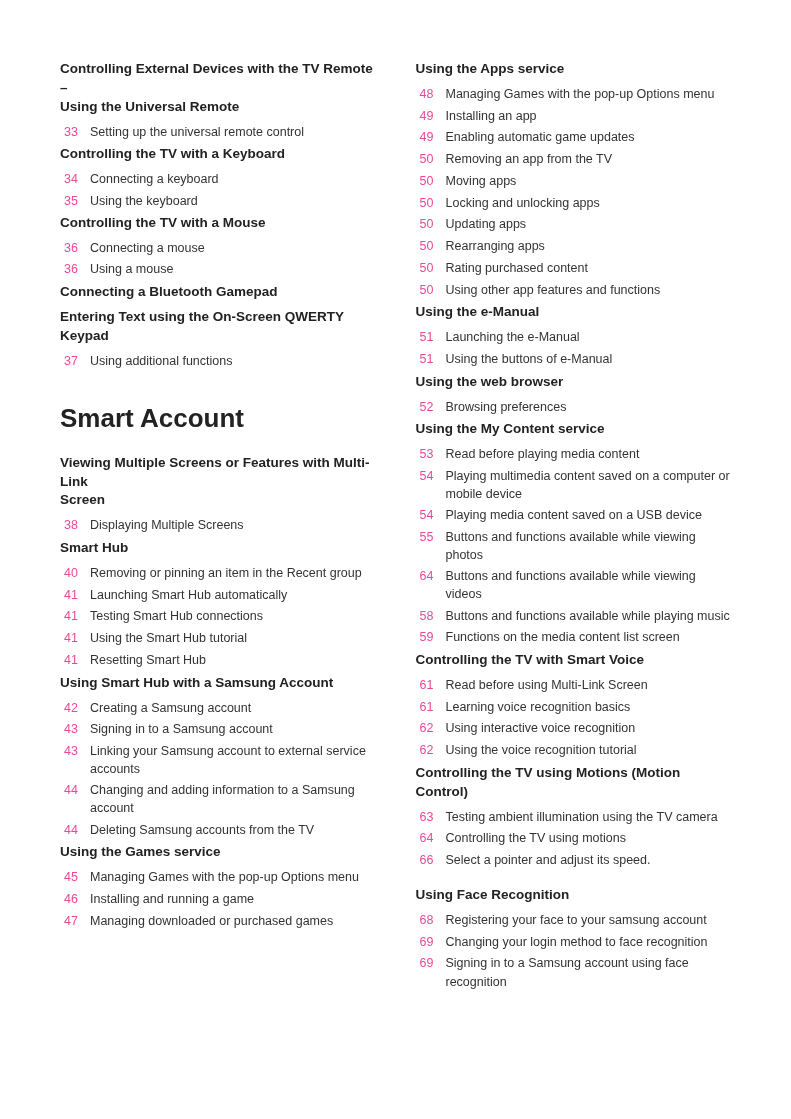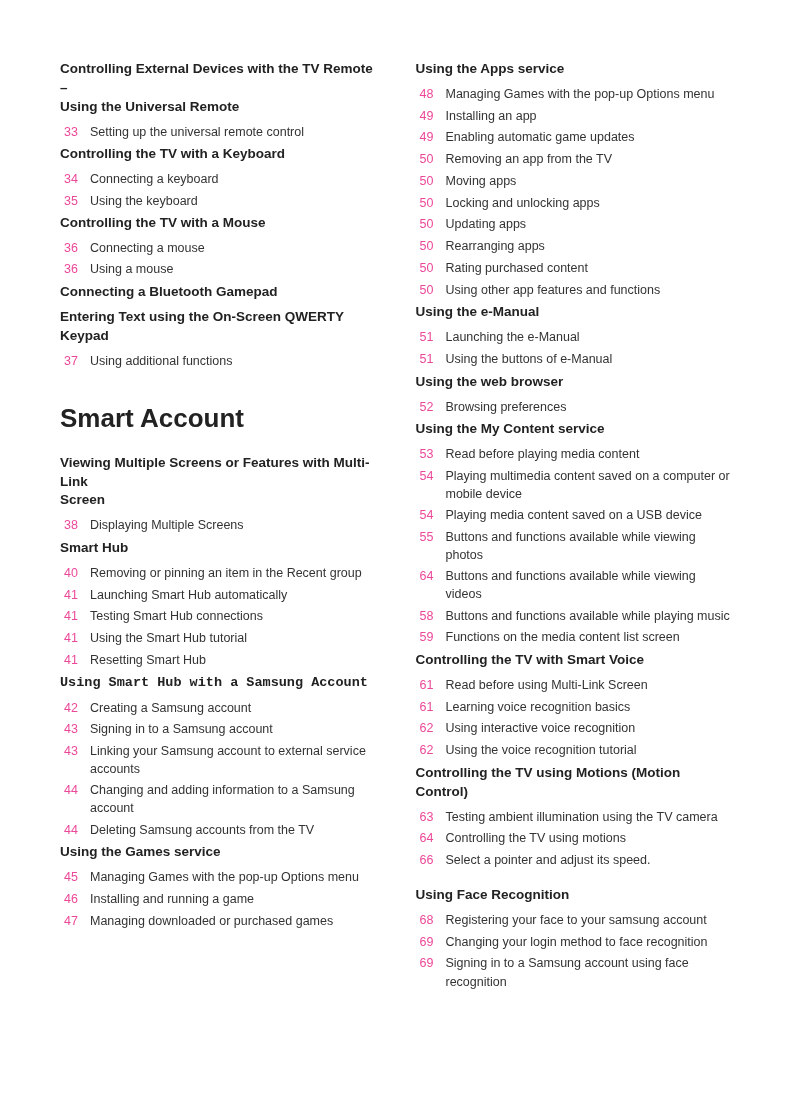--- a/index.html
+++ b/index.html
@@ -132,21 +132,21 @@
           <div class="entry">
             <span class="num">41</span>
             <span class="label" style="white-space: pre-line;">Using the Smart Hub tutorial</span>
           </div>
           <div class="entry">
             <span class="num">41</span>
             <span class="label" style="white-space: pre-line;">Resetting Smart Hub</span>
           </div>
         </div>
         <div style="margin-bottom: 4px;">
-          <div class="section-heading" style="white-space: pre-line; font-family: Liberation Mono, monospace;">Using Smart Hub with a Samsung Account</div>
+          <div class="section-heading" style="white-space: pre-line;">Using Smart Hub with a Samsung Account</div>
           <div class="entry">
             <span class="num">42</span>
             <span class="label" style="white-space: pre-line;">Creating a Samsung account</span>
           </div>
           <div class="entry">
             <span class="num">43</span>
             <span class="label" style="white-space: pre-line;">Signing in to a Samsung account</span>
           </div>
           <div class="entry">
             <span class="num">43</span>

